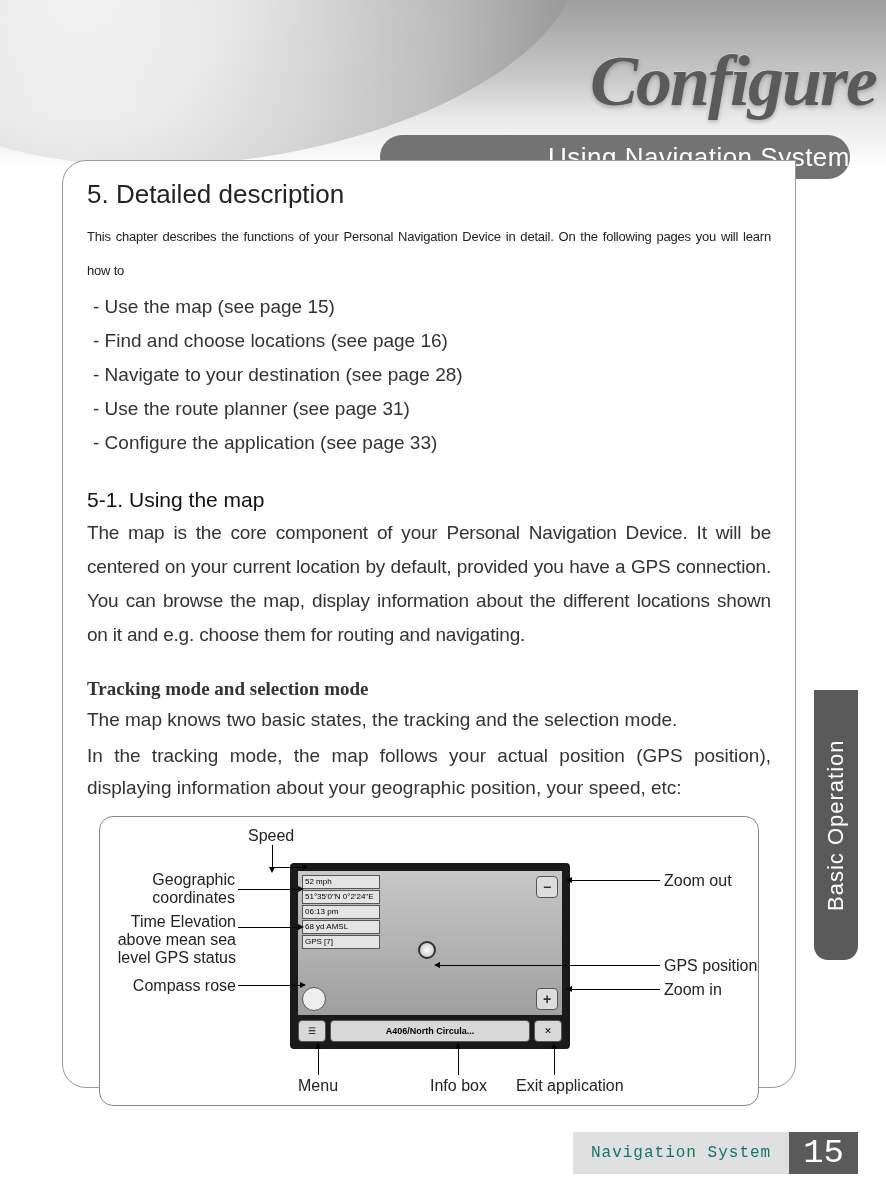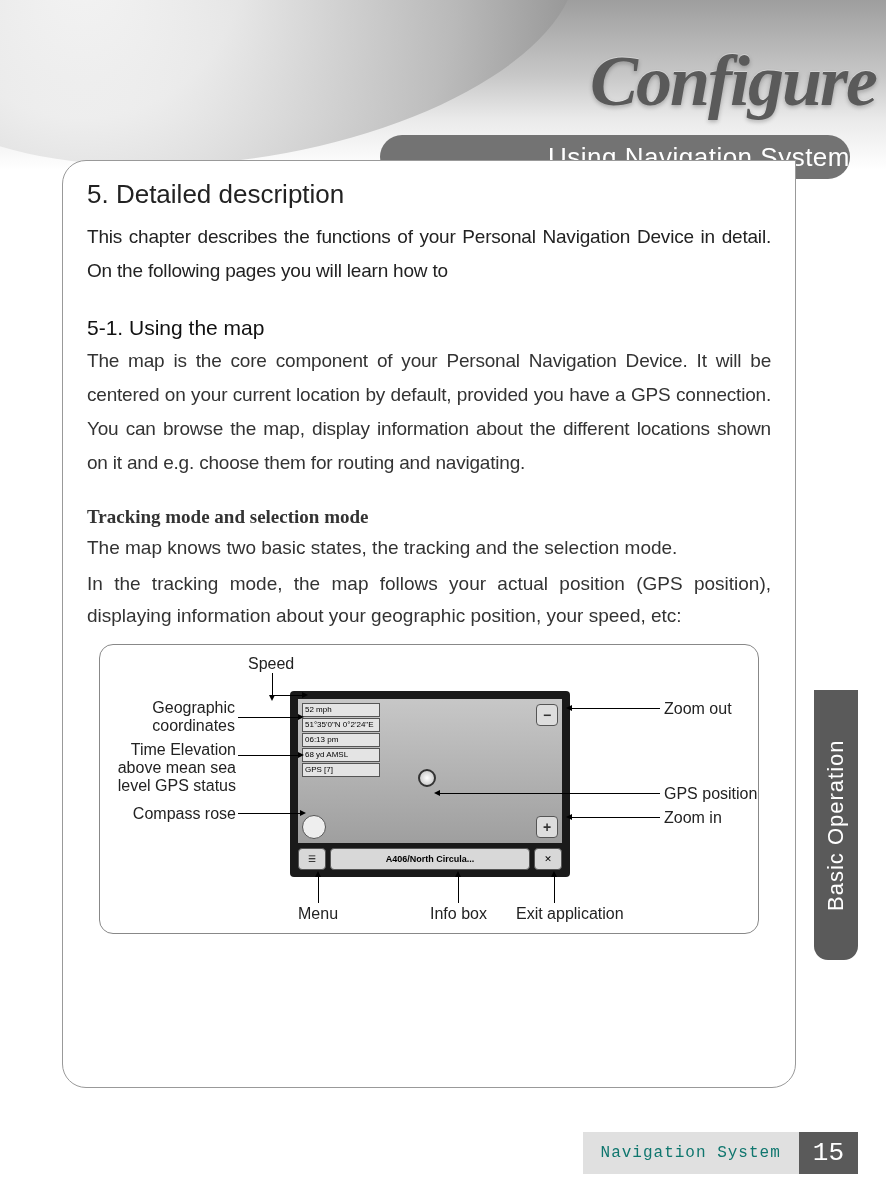--- a/index.html
+++ b/index.html
@@ -68,21 +68,21 @@
     background: #fff;
     padding: 18px 24px 14px 24px;
   }
   .section-title {
     font-size: 26px;
     color: #222;
     margin-bottom: 10px;
     font-weight: normal;
   }
   .body-text {
-    font-size: 19px;
+    font-size: 13px;
     line-height: 34px;
     color: #222;
     letter-spacing: -0.2px;
     text-align: justify;
   }
   .list {
     margin-top: 2px;
     margin-left: 6px;
     font-size: 19px;
     line-height: 34px;
@@ -284,39 +284,46 @@
     color: #0f766e;
     font-size: 16px;
     padding: 0 18px;
     line-height: 42px;
     letter-spacing: 1px;
     font-family: 'Courier New', monospace;
   }
   .footer-num {
     background: #5a5a5a;
     color: #fff;
-    font-size: 26px;
+    font-size: 34px;
     padding: 0 14px;
     line-height: 42px;
     font-family: 'Courier New', monospace;
   }
 </style>
 </head>
 <body>
 
 <div class="hero">
   <div class="hero-shape1"></div>
   <div class="hero-title">Configure</div>
 </div>
 
 <div class="chapter-pill">Using Navigation System</div>
 
 <div class="content-card">
   <div class="section-title">5. Detailed description</div>
   <div class="body-text">This chapter describes the functions of your Personal Navigation Device in detail. On the following pages you will learn how to</div>
+  <div class="list">
+    <div class="item">Use the map (see page 15)</div>
+    <div class="item">Find and choose locations (see page 16)</div>
+    <div class="item">Navigate to your destination (see page 28)</div>
+    <div class="item">Use the route planner (see page 31)</div>
+    <div class="item">Configure the application (see page 33)</div>
+  </div>
 
   <div class="sub-title">5-1. Using the map</div>
   <div class="para">The map is the core component of your Personal Navigation Device. It will be centered on your current location by default, provided you have a GPS connection. You can browse the map, display information about the different locations shown on it and e.g. choose them for routing and navigating.</div>
 
   <div class="bold-line">Tracking mode and selection mode</div>
   <div class="para2">The map knows two basic states, the tracking and the selection mode.</div>
   <div class="para2">In the tracking mode, the map follows your actual position (GPS position), displaying information about your geographic position, your speed, etc:</div>
 
   <div class="diagram">
 

